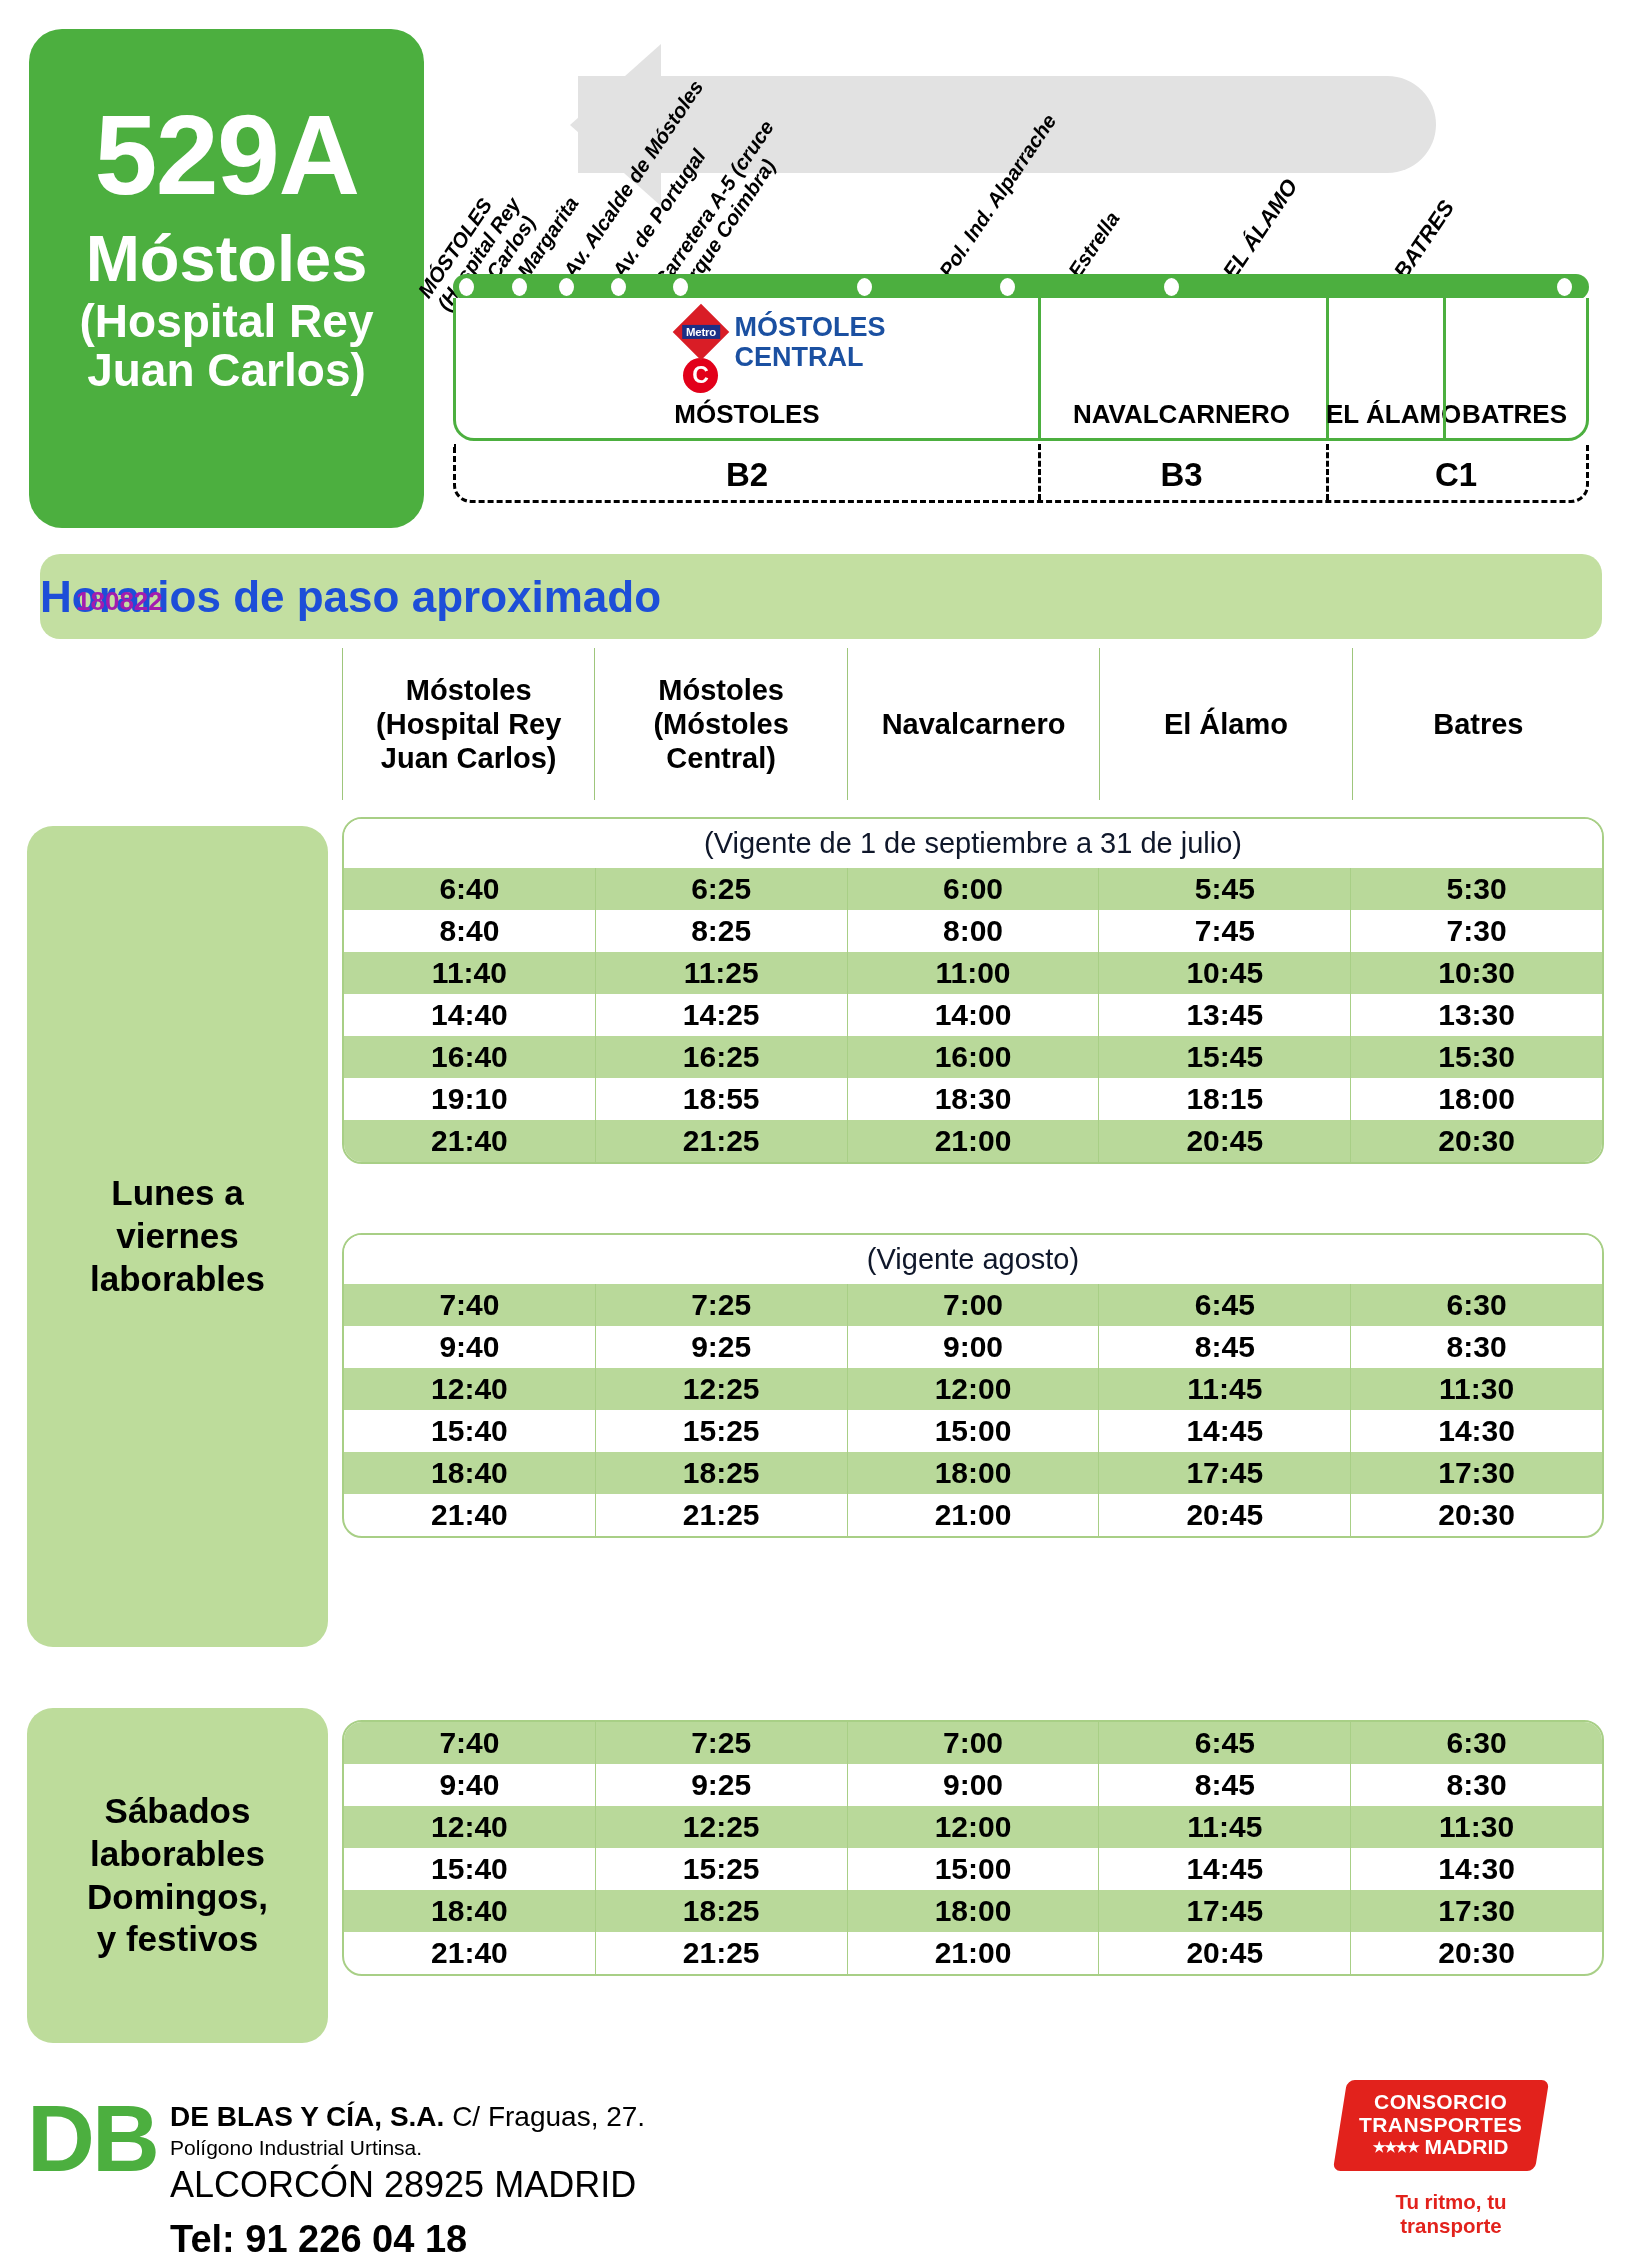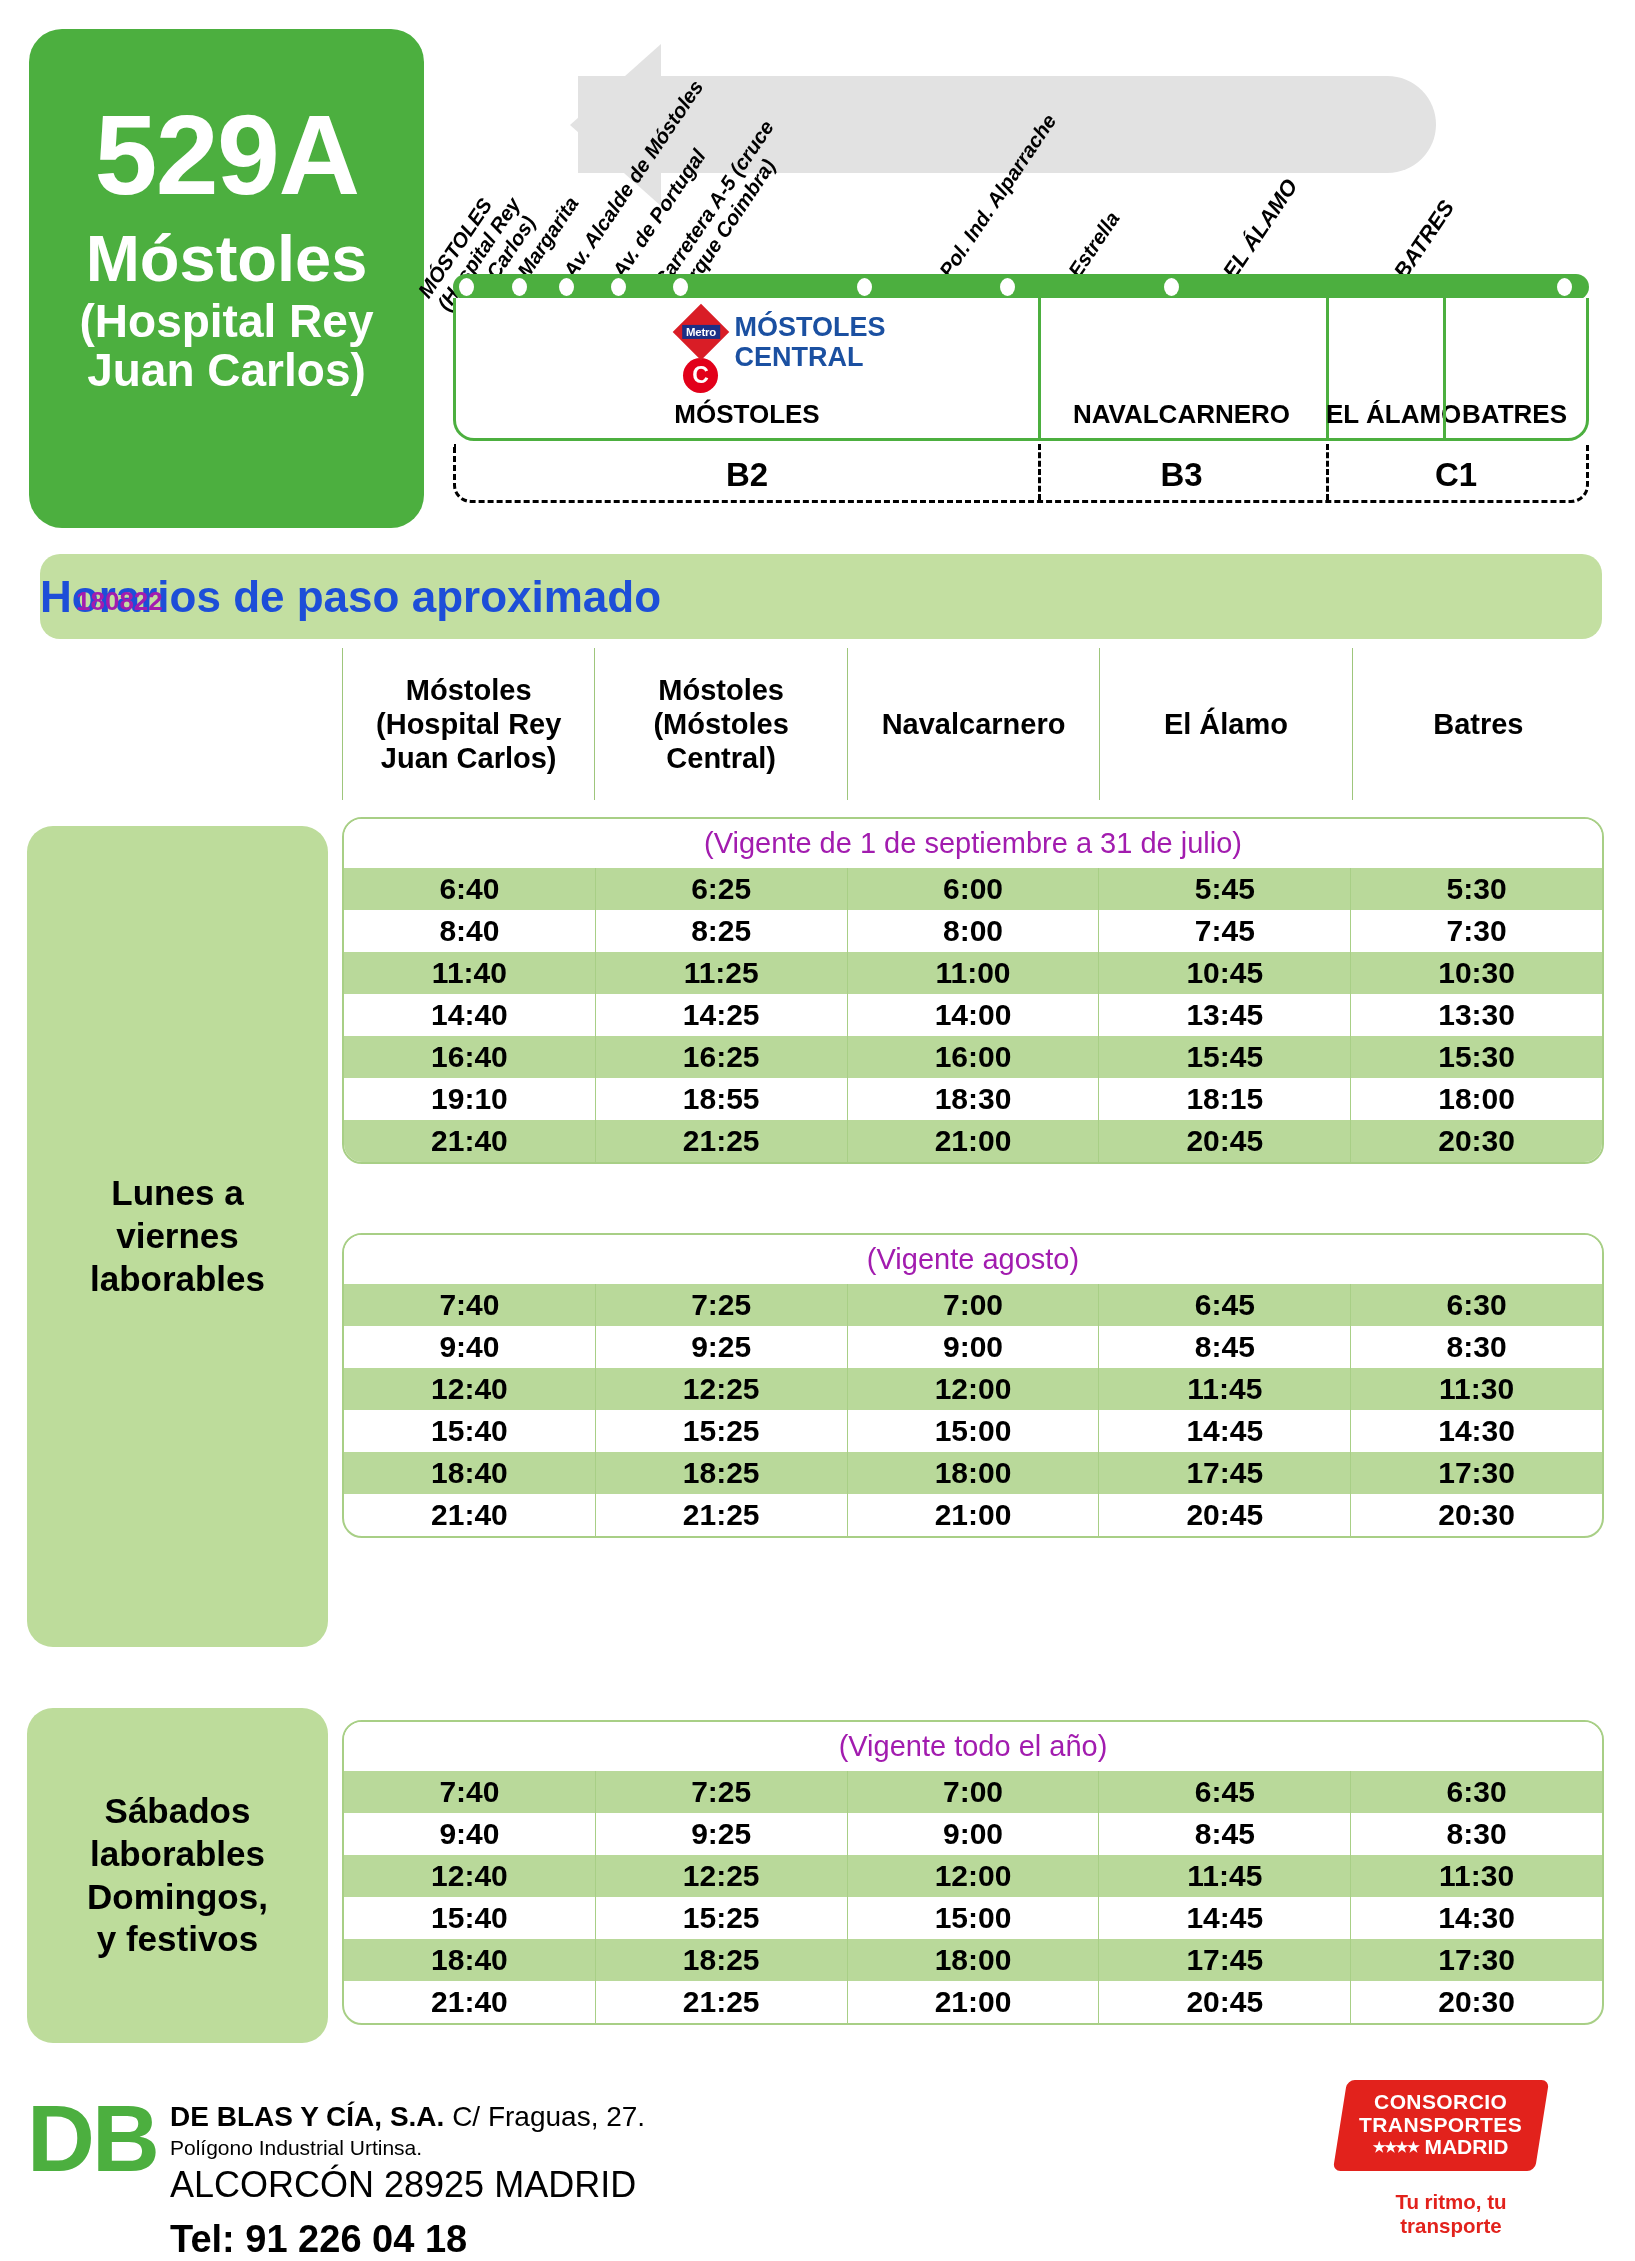--- a/index.html
+++ b/index.html
@@ -213,21 +213,21 @@
     position: absolute; left: 342px;
     width: 1262px;
     border: 2.3px solid #a8cf86;
     border-radius: 20px;
     overflow: hidden;
     background: #fff;
   }
   .sched-caption {
     height: 49px;
     display: flex; align-items: center; justify-content: center;
-    font-size: 29px; color: #a21caf; background: #fff;
+    font-size: 29px; color: #0f172a; background: #fff;
   }
   .sched-row { display: flex; height: 42px; }
   .sched-row.alt { background: #b9d99a; }
   .sched-cell {
     flex: 1;
     display: flex; align-items: center; justify-content: center;
     font-size: 30px; font-weight: bold; color: #000;
     border-right: 1.5px solid #a8cf86;
   }
   .sched-cell:last-child { border-right: none; }
@@ -450,21 +450,20 @@
         </div>
         <div class="sched-row">
           <div class="sched-cell">21:40</div>
           <div class="sched-cell">21:25</div>
           <div class="sched-cell">21:00</div>
           <div class="sched-cell">20:45</div>
           <div class="sched-cell">20:30</div>
         </div>
       </div>
       <div class="sched" style="top: 1720px;">
-        <div class="sched-caption">(Vigente todo el año)</div>
         <div class="sched-row alt">
           <div class="sched-cell">7:40</div>
           <div class="sched-cell">7:25</div>
           <div class="sched-cell">7:00</div>
           <div class="sched-cell">6:45</div>
           <div class="sched-cell">6:30</div>
         </div>
         <div class="sched-row">
           <div class="sched-cell">9:40</div>
           <div class="sched-cell">9:25</div>

